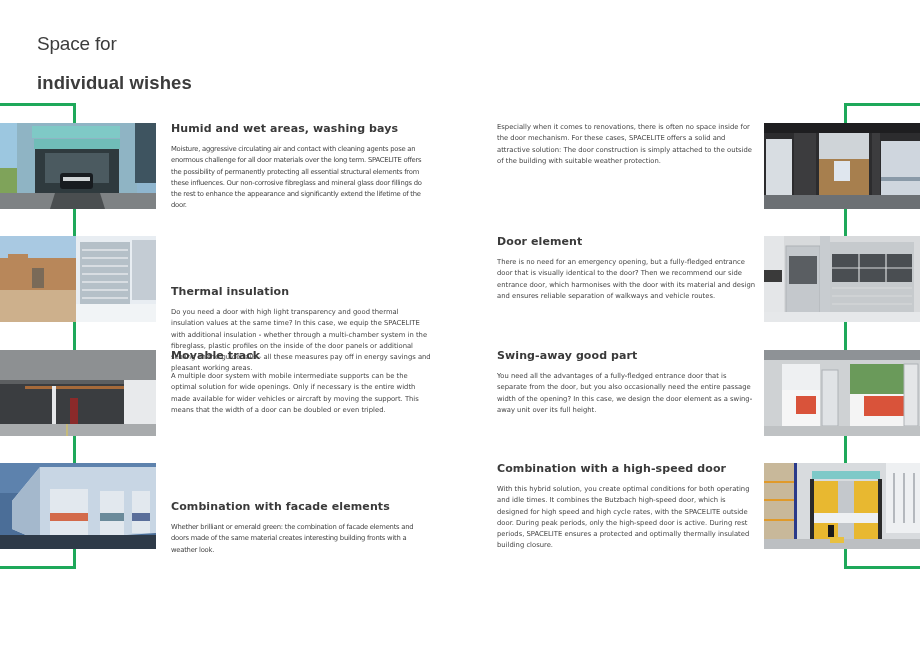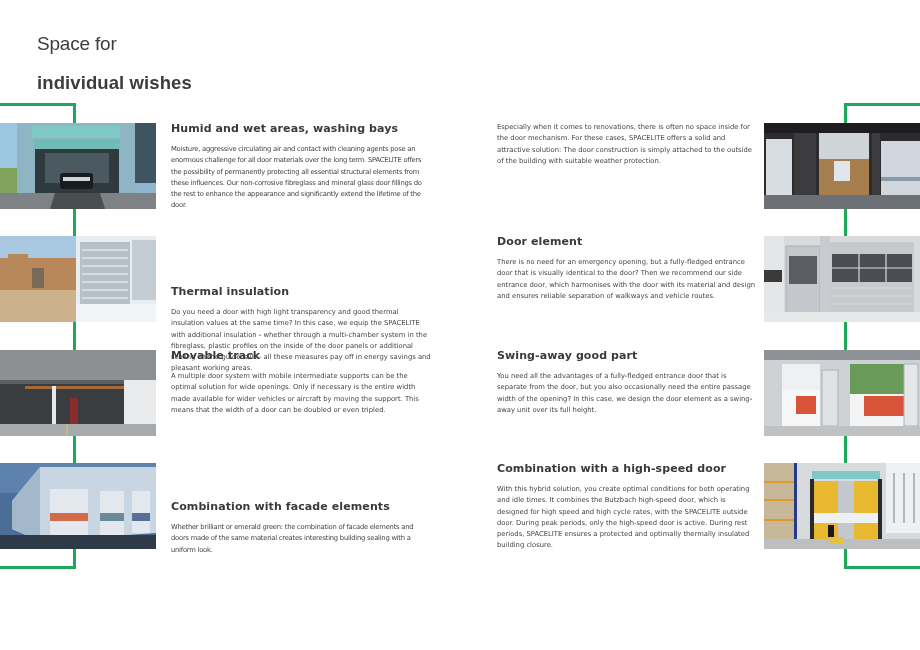--- a/index.html
+++ b/index.html
@@ -200,21 +200,21 @@
 <div class="section" style="left:171px;top:239px;margin-top:46px;">
   <h3>Thermal insulation</h3>
   <p>Do you need a door with high light transparency and good thermal insulation values at the same time? In this case, we equip the SPACELITE with additional insulation - whether through a multi-chamber system in the fibreglass, plastic profiles on the inside of the door panels or additional sealing on the guide rails - all these measures pay off in energy savings and pleasant working areas.</p>
 </div>
 <div class="section" style="left:171px;top:349px;">
   <h3>Movable track</h3>
   <p>A multiple door system with mobile intermediate supports can be the optimal solution for wide openings. Only if necessary is the entire width made available for wider vehicles or aircraft by moving the support. This means that the width of a door can be doubled or even tripled.</p>
 </div>
 <div class="section condensed" style="left:171px;top:490px;margin-top:10px;">
   <h3>Combination with facade elements</h3>
-  <p>Whether brilliant or emerald green: the combination of facade elements and doors made of the same material creates interesting building sealing with a uniform look.</p>
+  <p>Whether brilliant or emerald green: the combination of facade elements and doors made of the same material creates interesting building fronts with a weather look.</p>
 </div>
 
 <div class="section" style="left:497px;top:122px;">
   <p>Especially when it comes to renovations, there is often no space inside for the door mechanism. For these cases, SPACELITE offers a solid and attractive solution: The door construction is simply attached to the outside of the building with suitable weather protection.</p>
 </div>
 <div class="section" style="left:497px;top:235px;">
   <h3>Door element</h3>
   <p>There is no need for an emergency opening, but a fully-fledged entrance door that is visually identical to the door? Then we recommend our side entrance door, which harmonises with the door with its material and design and ensures reliable separation of walkways and vehicle routes.</p>
 </div>
 <div class="section" style="left:497px;top:349px;">

